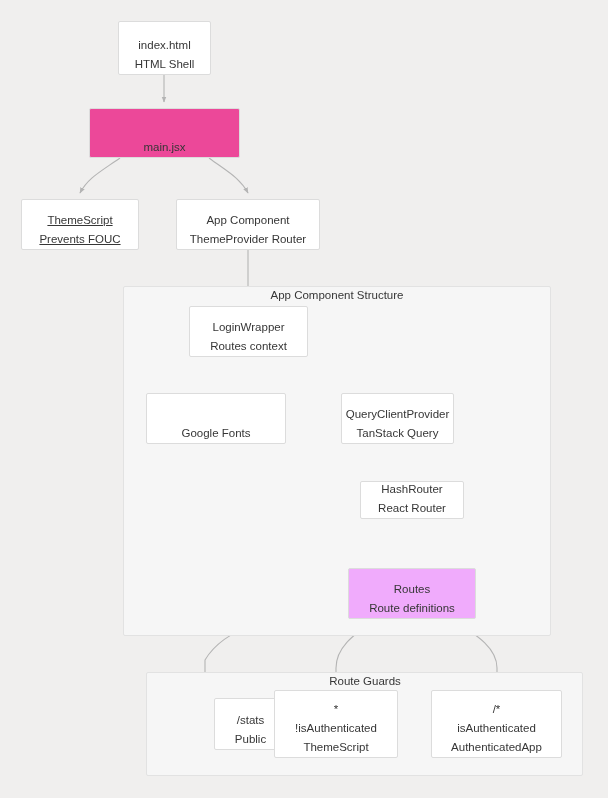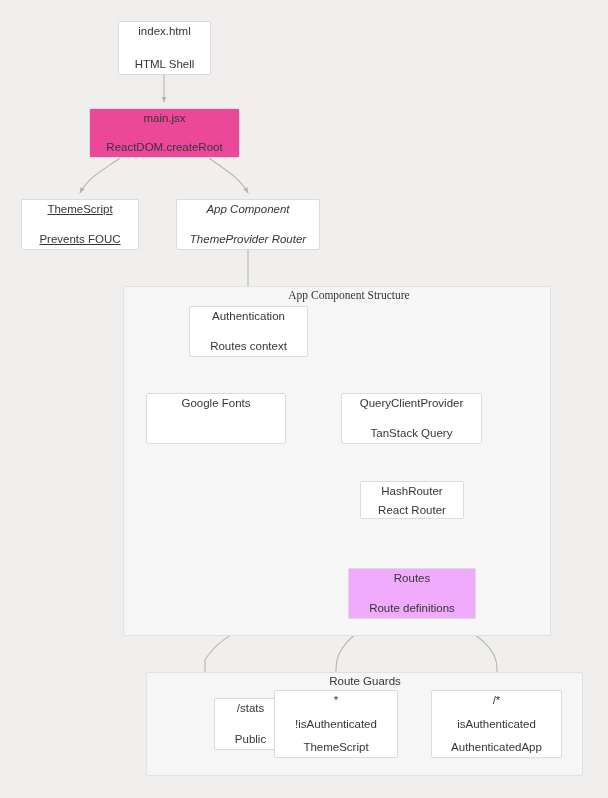--- a/index.html
+++ b/index.html
@@ -40,21 +40,21 @@
   }
   .node {
     position: absolute;
     background: #ffffff;
     border: 1px solid #dcdcdc;
     border-radius: 2px;
     box-sizing: border-box;
     display: flex;
     flex-direction: column;
     align-items: center;
-    justify-content: space-between;
+    justify-content: flex-end;
     text-align: center;
     color: #363636;
     font-size: 11.5px;
     line-height: 1.65;
   }
   .node .line {
     display: block;
     white-space: nowrap;
   }
 </style>
@@ -77,49 +77,48 @@
       <path d="M308,346 C352,360 390,372 411,387" fill="none" stroke="#b4b4b4" stroke-width="1.1" marker-end="url(#arrowhead)"></path>
       <path d="M412,444 L412,475" fill="none" stroke="#b4b4b4" stroke-width="1.1" marker-end="url(#arrowhead)"></path>
       <path d="M412,532 L412,562" fill="none" stroke="#b4b4b4" stroke-width="1.1" marker-end="url(#arrowhead)"></path>
       <path d="M348,605 C280,612 225,626 205,660 L205,692" fill="none" stroke="#b4b4b4" stroke-width="1.1" marker-end="url(#arrowhead)"></path>
       <path d="M375,619 C352,636 336,648 336,668 L336,684" fill="none" stroke="#b4b4b4" stroke-width="1.1" marker-end="url(#arrowhead)"></path>
       <path d="M452,619 C478,636 497,648 497,668 L497,684" fill="none" stroke="#b4b4b4" stroke-width="1.1" marker-end="url(#arrowhead)"></path>
     </svg>
 
   <div id="cluster-layer">
       <div class="cluster" style="left: 123px; top: 286px; width: 428px; height: 350px; background: rgb(246, 246, 246); border-color: rgb(226, 226, 226);"></div>
-      <div class="cluster-label" style="left: 349px; top: 289px; color: rgb(54, 54, 54); font-family: Liberation Serif, serif;">App Component Structure</div>
+      <div class="cluster-label" style="left: 337px; top: 289px; color: rgb(54, 54, 54);">App Component Structure</div>
       <div class="cluster" style="left: 146px; top: 672px; width: 437px; height: 104px; background: rgb(246, 246, 246); border-color: rgb(226, 226, 226);"></div>
       <div class="cluster-label" style="left: 365px; top: 675px; color: rgb(54, 54, 54);">Route Guards</div>
     </div>
   <div id="node-layer">
       <div class="node" style="left: 118px; top: 21px; width: 93px; height: 54px; background: rgb(255, 255, 255); border-color: rgb(220, 220, 220); color: rgb(54, 54, 54);">
         <span class="line">index.html</span>
         <span class="line">HTML Shell</span>
       </div>
       <div class="node" style="left: 89px; top: 108px; width: 151px; height: 50px; background: #ec4899; border-color: rgb(220, 220, 220); color: rgb(54, 54, 54);">
         <span class="line">main.jsx</span>
-        <span class="line">ReactDOM.createRoot</span>
       </div>
       <div class="node" style="left: 21px; top: 199px; width: 118px; height: 51px; background: rgb(255, 255, 255); border-color: rgb(220, 220, 220); color: rgb(54, 54, 54); text-decoration: underline;">
         <span class="line">ThemeScript</span>
         <span class="line">Prevents FOUC</span>
       </div>
-      <div class="node" style="left: 176px; top: 199px; width: 144px; height: 51px; background: rgb(255, 255, 255); border-color: rgb(220, 220, 220); color: rgb(54, 54, 54); font-style: italic;">
+      <div class="node" style="left: 176px; top: 199px; width: 144px; height: 51px; background: rgb(255, 255, 255); border-color: rgb(220, 220, 220); color: rgb(54, 54, 54);">
         <span class="line">App Component</span>
         <span class="line">ThemeProvider Router</span>
       </div>
       <div class="node" style="left: 189px; top: 306px; width: 119px; height: 51px; background: rgb(255, 255, 255); border-color: rgb(220, 220, 220); color: rgb(54, 54, 54);">
-        <span class="line">Authentication</span>
+        <span class="line">LoginWrapper</span>
         <span class="line">Routes context</span>
       </div>
       <div class="node" style="left: 146px; top: 393px; width: 140px; height: 51px; background: rgb(255, 255, 255); border-color: rgb(220, 220, 220); color: rgb(54, 54, 54);">
         <span class="line">Google Fonts</span>
       </div>
-      <div class="node" style="left: 341px; top: 393px; width: 141px; height: 51px; background: rgb(255, 255, 255); border-color: rgb(220, 220, 220); color: rgb(54, 54, 54);">
+      <div class="node" style="left: 341px; top: 393px; width: 113px; height: 51px; background: rgb(255, 255, 255); border-color: rgb(220, 220, 220); color: rgb(54, 54, 54);">
         <span class="line">QueryClientProvider</span>
         <span class="line">TanStack Query</span>
       </div>
       <div class="node" style="left: 360px; top: 481px; width: 104px; height: 38px; background: rgb(255, 255, 255); border-color: rgb(220, 220, 220); color: rgb(54, 54, 54);">
         <span class="line">HashRouter</span>
         <span class="line">React Router</span>
       </div>
       <div class="node" style="left: 348px; top: 568px; width: 128px; height: 51px; background: #f0abfc; border-color: rgb(220, 220, 220); color: rgb(54, 54, 54);">
         <span class="line">Routes</span>
         <span class="line">Route definitions</span>

